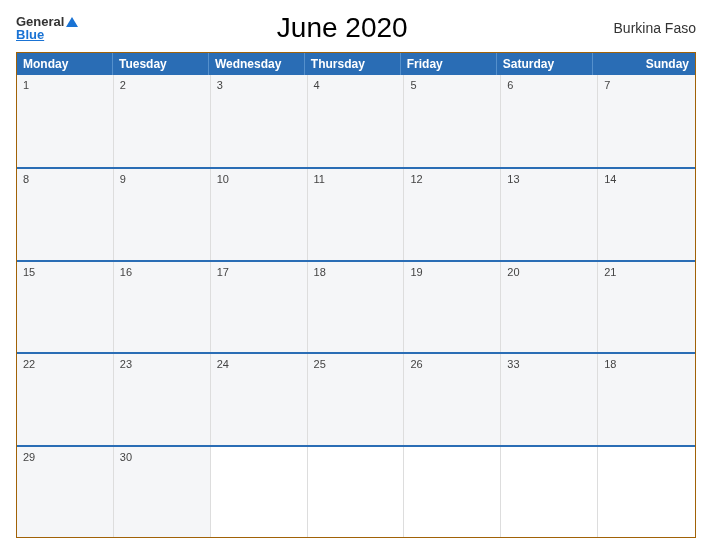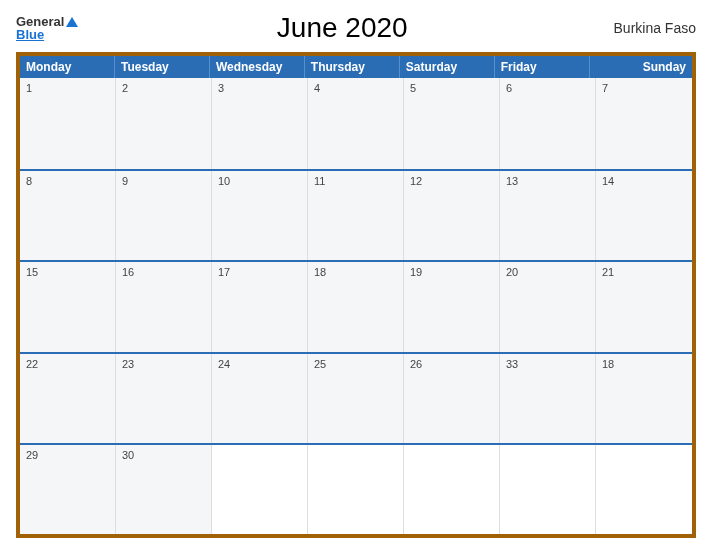--- a/index.html
+++ b/index.html
@@ -77,21 +77,21 @@
       color: #333;
       text-align: right;
       min-width: 90px;
     }
 
     
     .calendar {
       flex: 1;
       display: flex;
       flex-direction: column;
-      border: 4px solid #a16207;
+      border: 1px solid #a16207;
     }
 
     .calendar-header {
       display: grid;
       grid-template-columns: repeat(7, 1fr);
       background: #2a6db5;
     }
 
     .cal-header-cell {
       color: #fff;
@@ -179,22 +179,22 @@
     <div class="country">Burkina Faso</div>
   </div>
 
   <div class="calendar">
     <div class="calendar-header">
 
     <div class="cal-header-cell">Monday</div>
         <div class="cal-header-cell">Tuesday</div>
         <div class="cal-header-cell">Wednesday</div>
         <div class="cal-header-cell">Thursday</div>
+        <div class="cal-header-cell">Friday</div>
         <div class="cal-header-cell">Saturday</div>
-        <div class="cal-header-cell">Friday</div>
         <div class="cal-header-cell">Sunday</div>
       </div>
     <div class="calendar-body">
 
     <div class="week-wrapper">
           <div class="cal-week">
             <div class="cal-cell">
               <span class="cal-day-num">1</span>
             </div>
             <div class="cal-cell">

